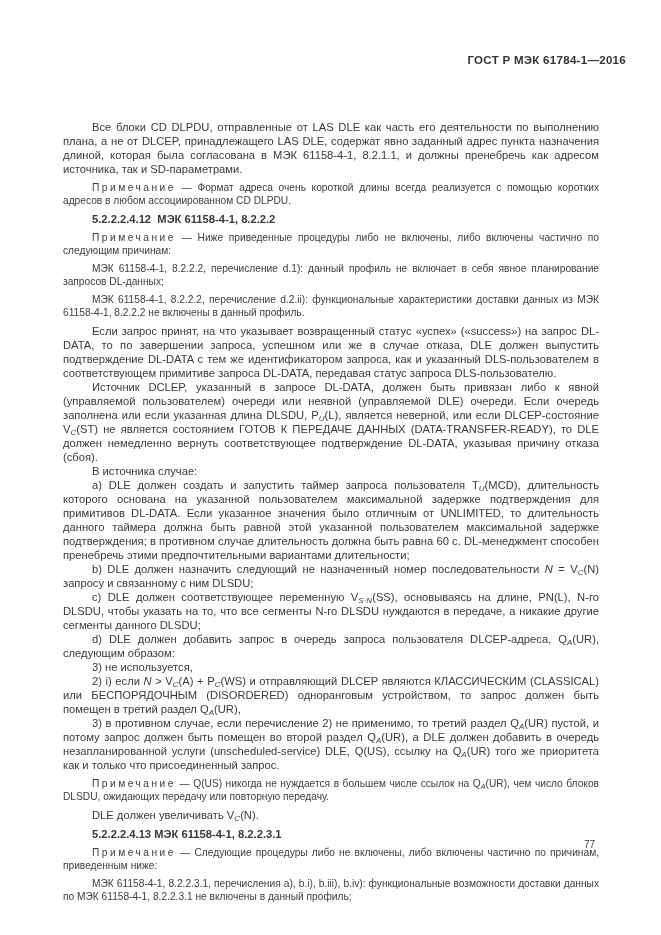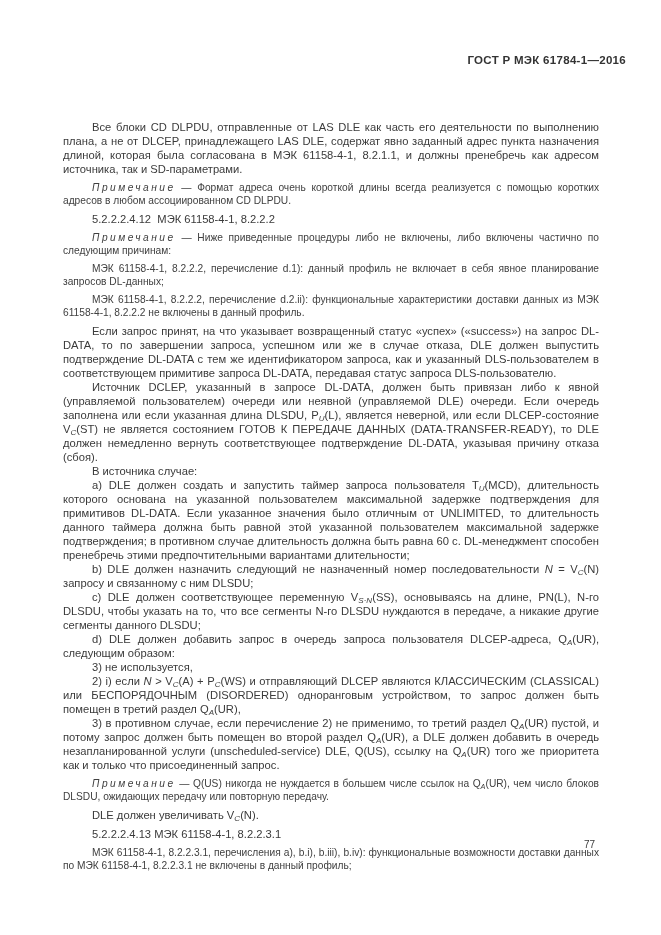--- a/index.html
+++ b/index.html
@@ -37,30 +37,31 @@
     line-height:14px;
     text-align:justify;
     text-indent:29px;
   }
   .heading{
     font-size:11.2px;
     line-height:14px;
     text-indent:29px;
     margin:5px 0 !important;
     white-space:pre-wrap;
+    font-weight:bold;
   }
   .note{
     font-size:10.2px;
     line-height:13px;
     text-align:justify;
     text-indent:29px;
     margin:5px 0 !important;
     color:#404040;
   }
-  .nlabel{letter-spacing:2.5px;font-style:italic;}
+  .nlabel{letter-spacing:2.5px;}
   .sb{
     font-size:0.72em;
     font-style:italic;
     vertical-align:-0.28em;
     line-height:0;
   }
   .it{font-style:italic;}
   .page-number{
     position:absolute;
     top:839px; left:584px;
@@ -87,17 +88,18 @@
       <p class="para"><span>а) DLE должен создать и запустить таймер запроса пользователя T</span><sub class="sb">U</sub><span>(MCD), длительность которого основана на указанной пользователем максимальной задержке подтверждения для примитивов DL-DATA. Если указанное значения было отличным от UNLIMITED, то длительность данного таймера должна быть равной этой указанной пользователем максимальной задержке подтверждения; в противном случае длительность должна быть равна 60 с. DL-менеджмент способен пренебречь этими предпочтительными вариантами длительности;</span></p>
       <p class="para"><span>b) DLE должен назначить следующий не назначенный номер последовательности </span><em class="it">N</em><span> = V</span><sub class="sb">C</sub><span>(N) запросу и связанному с ним DLSDU;</span></p>
       <p class="para"><span>c) DLE должен соответствующее переменную V</span><sub class="sb">S·N</sub><span>(SS), основываясь на длине, PN(L), N-го DLSDU, чтобы указать на то, что все сегменты N-го DLSDU нуждаются в передаче, а никакие другие сегменты данного DLSDU;</span></p>
       <p class="para"><span>d) DLE должен добавить запрос в очередь запроса пользователя DLCEP-адреса, Q</span><sub class="sb">A</sub><span>(UR), следующим образом:</span></p>
       <p class="para"><span>3) не используется,</span></p>
       <p class="para"><span>2) i) если </span><em class="it">N</em><span> &gt; V</span><sub class="sb">C</sub><span>(A) + P</span><sub class="sb">C</sub><span>(WS) и отправляющий DLCEP являются КЛАССИЧЕСКИМ (CLASSICAL) или БЕСПОРЯДОЧНЫМ (DISORDERED) одноранговым устройством, то запрос должен быть помещен в третий раздел Q</span><sub class="sb">A</sub><span>(UR),</span></p>
       <p class="para"><span>3) в противном случае, если перечисление 2) не применимо, то третий раздел Q</span><sub class="sb">A</sub><span>(UR) пустой, и потому запрос должен быть помещен во второй раздел Q</span><sub class="sb">A</sub><span>(UR), а DLE должен добавить в очередь незапланированной услуги (unscheduled-service) DLE, Q(US), ссылку на Q</span><sub class="sb">A</sub><span>(UR) того же приоритета как и только что присоединенный запрос.</span></p>
       <p class="note"><span class="nlabel">Примечание</span><span> — Q(US) никогда не нуждается в большем числе ссылок на Q</span><sub class="sb">A</sub><span>(UR), чем число блоков DLSDU, ожидающих передачу или повторную передачу.</span></p>
       <p class="para"><span>DLE должен увеличивать V</span><sub class="sb">C</sub><span>(N).</span></p>
       <p class="heading"><span>5.2.2.2.4.13 МЭК 61158-4-1, 8.2.2.3.1</span></p>
+      <p class="note"><span class="nlabel">Примечание</span><span> — Следующие процедуры либо не включены, либо включены частично по причинам, приведенным ниже:</span></p>
       <p class="note"><span>МЭК 61158-4-1, 8.2.2.3.1, перечисления a), b.i), b.iii), b.iv): функциональные возможности доставки данных по МЭК 61158-4-1, 8.2.2.3.1 не включены в данный профиль;</span></p>
     </main>
 
   <div class="page-number">77</div>
 </div>
 
 </body></html>

